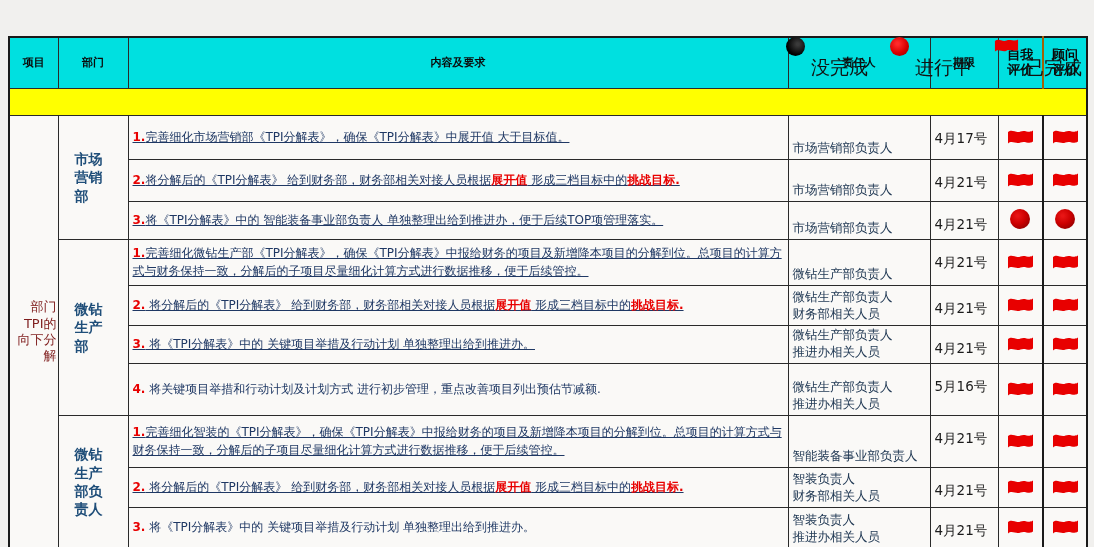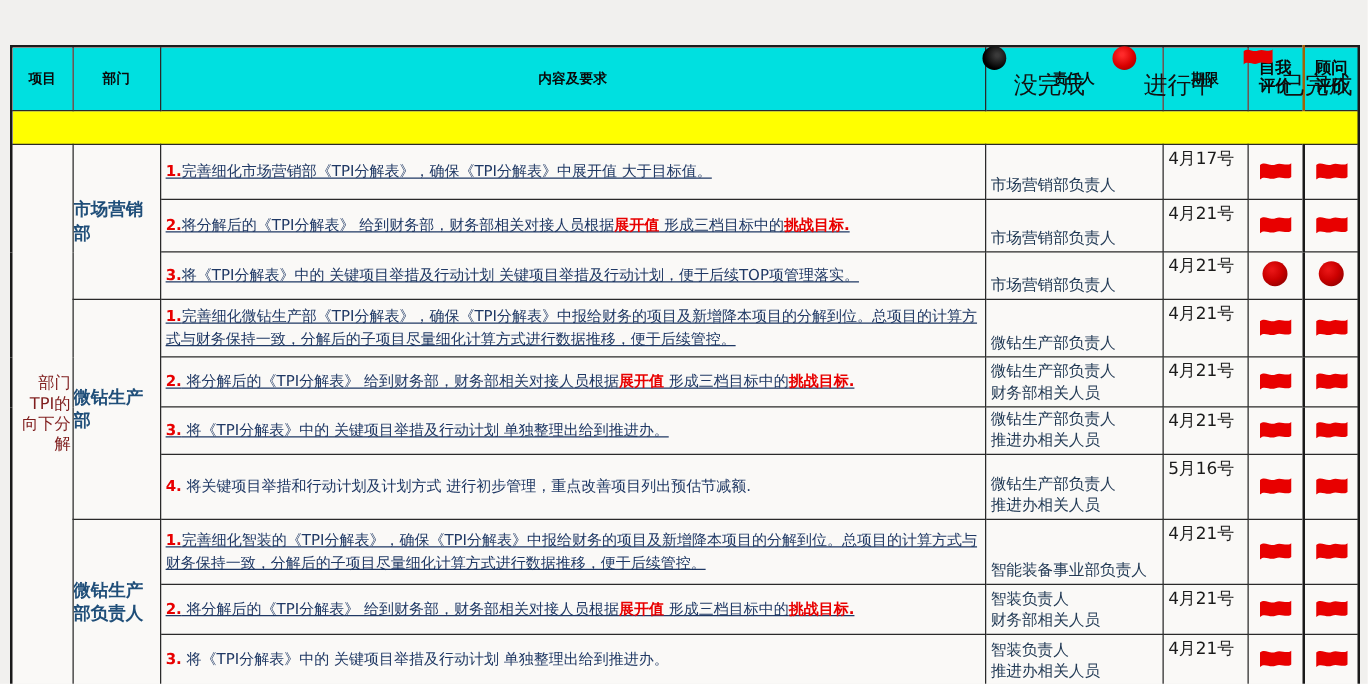--- a/index.html
+++ b/index.html
@@ -35,36 +35,36 @@
     font-size:11px;font-weight:bold;color:#0a0a0a;text-align:center;
     white-space:pre-line;line-height:1.15;
   }
   thead th.small-head{font-size:13px;}
   .project-cell{
     font-size:13px;color:#7f1d1d;text-align:right;vertical-align:middle;
     line-height:1.25;padding:0 1px;
   }
   .dept-cell{
     font-size:14px;font-weight:bold;color:var(--dept-blue,#1f4e79);
-    text-align:left;vertical-align:middle;line-height:1.3;padding:0 0;
+    text-align:left;vertical-align:middle;line-height:1.3;padding:0 16px;
   }
   .content-cell{
     font-size:12px;text-align:left;vertical-align:middle;line-height:1.45;
     color:var(--text-navy,#1f3864);padding:1px 4px;
   }
   .task-text.u{text-decoration:underline;text-align:center;}
   .task-text .num{color:var(--accent-red,#e80000);font-weight:bold;}
   .task-text .em{color:var(--accent-red,#e80000);font-weight:bold;}
   .owner-cell{
     font-size:12.5px;color:#223a55;text-align:left;vertical-align:bottom;
     white-space:pre-line;line-height:1.35;padding:1px 4px 2px 4px;
   }
   .deadline-cell{
     font-size:13.5px;color:#1b1b1b;text-align:left;vertical-align:top;
-    padding-top:2px;padding-left:4px;
+    padding-top:14px;padding-left:4px;
   }
   .status-cell{text-align:center;vertical-align:middle;}
   .status-cell.advisor{border-left:2px solid #1a1a1a;}
   .status-circle{
     width:20px;height:20px;border-radius:50%;display:inline-block;
     background:radial-gradient(circle at 38% 34%, #e81515 6%, #cc0000 45%, #7e0000 95%);
   }
   .flag-icon{display:inline-block;vertical-align:middle;}
 </style>
 </head>
@@ -150,21 +150,21 @@
           <td class="owner-cell">市场营销部负责人</td>
           <td class="deadline-cell">4月21号</td>
           <td class="status-cell"><svg class="flag-icon" width="27" height="21" viewBox="0 0 27 21">
               <path d="M1 5 C5 1.5 9 6.5 13.5 4.5 C18 2.5 22 6.5 26 3.5 L26 14.5 C22 17.5 18 13.5 13.5 15.5 C9 17.5 5 13 1 16.5 Z" fill="#e80000"></path>
             </svg></td>
           <td class="status-cell advisor"><svg class="flag-icon" width="27" height="21" viewBox="0 0 27 21">
               <path d="M1 5 C5 1.5 9 6.5 13.5 4.5 C18 2.5 22 6.5 26 3.5 L26 14.5 C22 17.5 18 13.5 13.5 15.5 C9 17.5 5 13 1 16.5 Z" fill="#e80000"></path>
             </svg></td>
         </tr>
         <tr style="height: 38px;">
-          <td class="content-cell"><span class="task-text u"><span class="num">3.</span><span>将《TPI分解表》中的 关键项目举措及行动计划 关键项目举措及行动计划，便于后续TOP项管理落实。</span></span></td>
+          <td class="content-cell"><span class="task-text u"><span class="num">3.</span><span>将《TPI分解表》中的 智能装备事业部负责人 单独整理出给到推进办，便于后续TOP项管理落实。</span></span></td>
           <td class="owner-cell">市场营销部负责人</td>
           <td class="deadline-cell">4月21号</td>
           <td class="status-cell"><span class="status-circle"></span></td>
           <td class="status-cell advisor"><span class="status-circle"></span></td>
         </tr>
         <tr style="height: 46px;">
           <td rowspan="4" class="dept-cell">微钻生产部</td>
           <td class="content-cell"><span class="task-text u"><span class="num">1.</span><span>完善细化微钻生产部《TPI分解表》，确保《TPI分解表》中报给财务的项目及新增降本项目的分解到位。总项目的计算方式与财务保持一致，分解后的子项目尽量细化计算方式进行数据推移，便于后续管控。</span></span></td>
           <td class="owner-cell">微钻生产部负责人</td>
           <td class="deadline-cell">4月21号</td>

